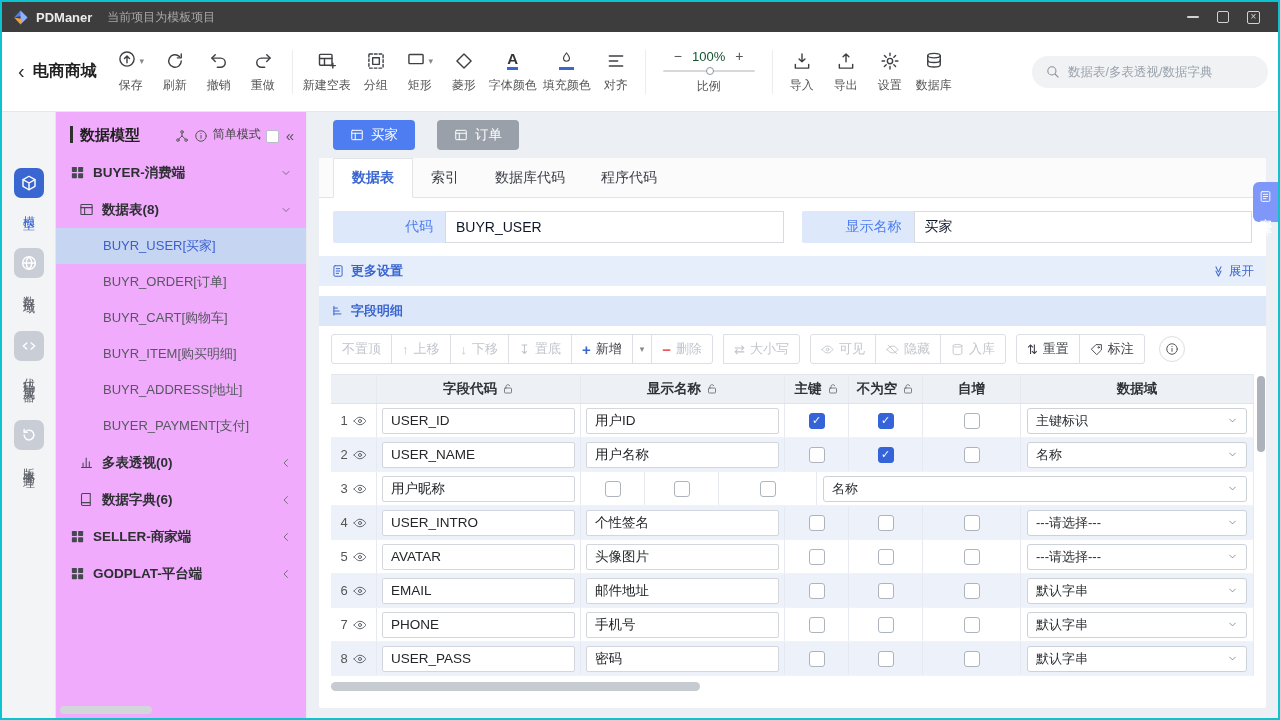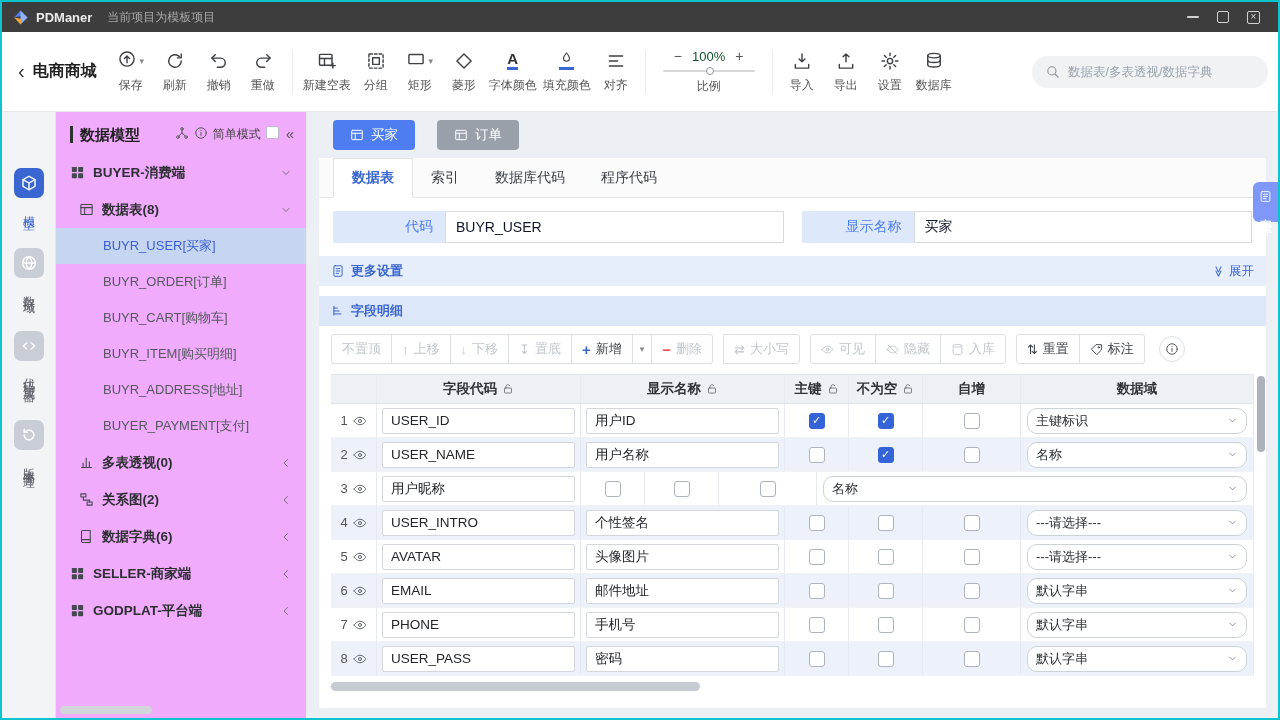--- a/index.html
+++ b/index.html
@@ -58,21 +58,21 @@
   .rail-ico{width:30px;height:30px;border-radius:7px;background:#c9ced6;color:#fff;display:flex;align-items:center;justify-content:center}
   .rail-ico svg{width:18px;height:18px}
   .rail-item.active .rail-ico{background:#3a66d1}
   .rail-label{writing-mode:vertical-lr;text-orientation:upright;font-size:12px;color:#5a5e66;letter-spacing:3px}
   .rail-item.active .rail-label{color:#3a66d1}
 
   
   .sidebar{width:251px;flex:0 0 251px;background:#f0abfc;border-right:1px solid #e8eaee;display:flex;flex-direction:column;overflow:hidden;position:relative}
   .sb-header{display:flex;align-items:center;padding:14px 12px 11px 14px;gap:5px}
   .sb-title{font-size:15px;font-weight:bold;color:#1f1f1f;border-left:3px solid #2f2f2f;padding-left:7px;line-height:1.15}
-  .sb-tools{margin-left:auto;display:flex;align-items:flex-start;gap:5px;color:#555}
+  .sb-tools{margin-left:auto;display:flex;align-items:flex-end;gap:5px;color:#555}
   .sb-tools svg{width:14px;height:14px}
   .simple{font-size:12px;color:#444;white-space:nowrap}
   .cbx{width:13px;height:13px;border:1px solid #b9bec7;border-radius:2px;background:#fff;cursor:pointer}
   .collapse{font-size:15px;color:#555;margin-left:2px;cursor:pointer;line-height:1}
   .tree-row{display:flex;align-items:center;height:37px;padding:0 14px;gap:8px;cursor:pointer;font-size:13.5px;color:#2d2f33}
   .tree-row .tlabel{font-weight:bold;white-space:nowrap}
   .tree-row.lvl1{padding-left:23px}
   .ticon{display:flex;color:#45484e;flex:0 0 15px}
   .ticon svg{width:15px;height:15px}
   .tchev{margin-left:auto;color:#666;display:flex}
@@ -134,21 +134,21 @@
   .c-dom{flex:1}
   .lock{width:12px;height:12px;color:#6a6f76;flex:0 0 12px}
   .trow{display:flex;height:34px;background:#fff;border-bottom:1px solid #f0f2f6}
   .trow.alt{background:#edf2fa}
   .cellinput{flex:1;margin:0 5px;height:26px;border:1px solid #d3d7dd;background:#fff;display:flex;align-items:center;padding:0 8px;font-size:13.5px;color:#24262a;border-radius:2px;white-space:nowrap;overflow:hidden}
   .rownum{font-size:13px;color:#555}
   .eye{color:#5f646b;display:flex;cursor:pointer}
   .eye svg{width:14px;height:14px}
   .cb{width:16px;height:16px;border:1.5px solid #aeb4bd;border-radius:3px;background:#fff;display:flex;align-items:center;justify-content:center;font-size:11px;line-height:1;color:#fff;cursor:pointer}
   .cb.on{background:#3564d9;border-color:#3564d9}
-  .select{flex:1;margin:0 6px;height:26px;border:1px solid #cdd2d9;border-radius:10px;background:#fff;display:flex;align-items:center;padding:0 8px;font-size:13px;color:#2a2d31;justify-content:space-between;cursor:pointer;white-space:nowrap;overflow:hidden}
+  .select{flex:1;margin:0 6px;height:26px;border:1px solid #cdd2d9;border-radius:3px;background:#fff;display:flex;align-items:center;padding:0 8px;font-size:13px;color:#2a2d31;justify-content:space-between;cursor:pointer;white-space:nowrap;overflow:hidden}
   .select svg{width:11px;height:11px;color:#777;flex:0 0 11px}
   .hscroll{height:9px;margin:6px 0 4px 0;position:relative}
   .hthumb{position:absolute;left:0;top:0;height:9px;width:40%;background:#c6cad1;border-radius:5px;cursor:pointer}
   .vthumb{position:absolute;right:1px;top:218px;width:8px;height:76px;background:#aeb3bb;border-radius:4px;cursor:pointer}
 
   
   .right-tab{position:absolute;right:0;top:70px;width:25px;background:#7e97f8;color:#fff;border-radius:6px 0 0 6px;display:flex;flex-direction:column;align-items:center;padding:8px 0;gap:5px;cursor:pointer;z-index:5}
   .right-tab svg{width:13px;height:13px}
   .rt-label{writing-mode:vertical-lr;text-orientation:upright;font-size:12.5px;letter-spacing:2px}
 </style>
@@ -461,35 +461,20 @@
           <span class="tlabel">多表透视(0)</span>
           <span class="tchev">
               <svg class="si" viewBox="0 0 24 24">
                 <path d="M15 5l-7 7 7 7"></path>
               </svg>
             </span>
         </div>
         <div class="tree-row lvl1">
           <span class="ticon">
               <svg class="si" viewBox="0 0 24 24">
-                <rect x="3" y="3" width="8" height="5"></rect>
-                <rect x="13" y="16" width="8" height="5"></rect>
-                <path d="M7 8v5h10v3"></path>
-              </svg>
-            </span>
-          <span class="tlabel">关系图(2)</span>
-          <span class="tchev">
-              <svg class="si" viewBox="0 0 24 24">
-                <path d="M15 5l-7 7 7 7"></path>
-              </svg>
-            </span>
-        </div>
-        <div class="tree-row lvl1">
-          <span class="ticon">
-              <svg class="si" viewBox="0 0 24 24">
                 <path d="M6 2.5h12v19H6a2 2 0 0 1-2-2v-15a2 2 0 0 1 2-2z"></path>
                 <path d="M4 17h14"></path>
               </svg>
             </span>
           <span class="tlabel">数据字典(6)</span>
           <span class="tchev">
               <svg class="si" viewBox="0 0 24 24">
                 <path d="M15 5l-7 7 7 7"></path>
               </svg>
             </span>

